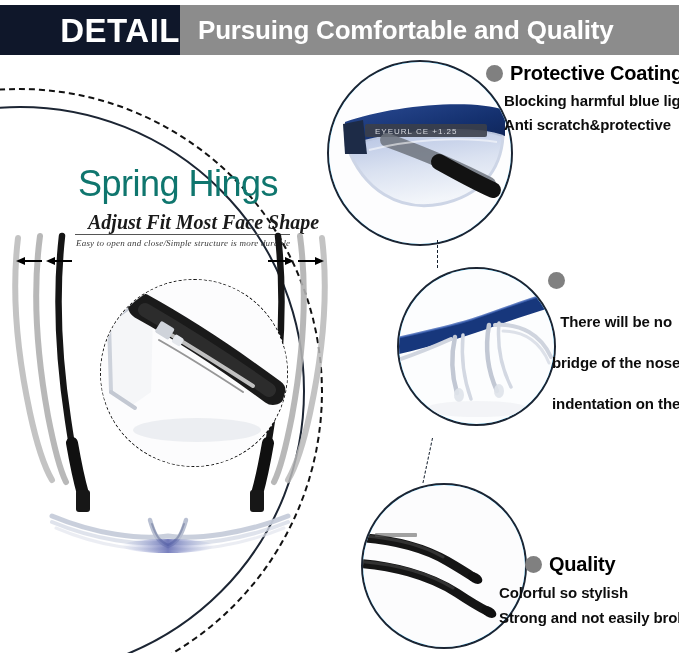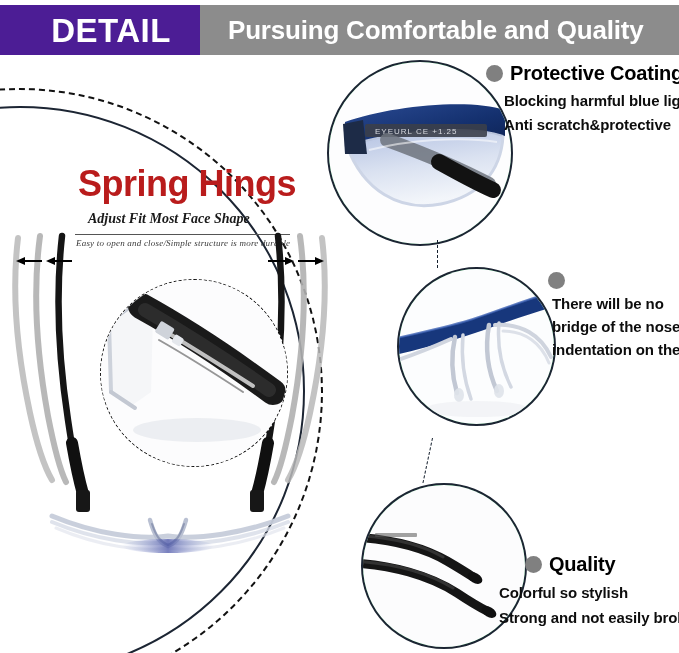--- a/index.html
+++ b/index.html
@@ -23,46 +23,46 @@
   .banner {
     position: absolute;
     left: 0;
     top: 5px;
     width: 679px;
     height: 50px;
     display: flex;
     align-items: stretch;
   }
   .banner-dark {
-    width: 200px;
-    background: #4c1d95;
+    width: 180px;
+    background: #0f172a;
     display: flex;
     align-items: center;
-    justify-content: center;
+    justify-content: flex-end;
   }
   .banner-dark span {
     color: #ffffff;
     font-size: 33px;
     font-weight: bold;
     letter-spacing: 0.5px;
     line-height: 1;
     padding-left: 22px;
   }
   .banner-gray {
     flex: 1;
     background: #8c8c8c;
     display: flex;
     align-items: center;
   }
   .banner-gray span {
     color: #ffffff;
     font-size: 26px;
     font-weight: bold;
     line-height: 1;
-    padding-left: 28px;
+    padding-left: 18px;
     letter-spacing: -0.2px;
   }
 
   
   .big-arc {
     position: absolute;
     border-radius: 50%;
     border: 2px solid #1c2533;
     pointer-events: none;
   }
@@ -82,33 +82,33 @@
     border: 2px dashed #111111;
     pointer-events: none;
   }
 
   
   .spring-title {
     position: absolute;
     left: 78px;
     top: 163px;
     font-size: 36px;
-    font-weight: bold;
-    color: #b91c1c;
+    font-weight: normal;
+    color: #0f766e;
     letter-spacing: -0.5px;
     white-space: nowrap;
   }
   .spring-sub {
     position: absolute;
     left: 88px;
     top: 211px;
     font-family: "Liberation Serif", serif;
     font-style: italic;
     font-weight: bold;
-    font-size: 14px;
+    font-size: 20px;
     color: #1a1a1a;
     white-space: nowrap;
   }
   .spring-rule {
     position: absolute;
     left: 75px;
     top: 234px;
     width: 215px;
     height: 1px;
     background: #555555;
@@ -136,21 +136,21 @@
     border: 1.6px dashed #111111;
     overflow: hidden;
     background: #fdfdfd;
   }
 
   
   .callout-circle {
     position: absolute;
     border-radius: 50%;
     border: 2.6px solid #1c2533;
-    background: #15803d;
+    background: #0ea5e9;
     overflow: hidden;
   }
   .c-coating { left: 327px; top: 60px;  width: 182px; height: 182px; }
   .c-nose    { left: 397px; top: 267px; width: 155px; height: 155px; }
   .c-temple  { left: 361px; top: 483px; width: 162px; height: 162px; }
 
   
   .connector {
     position: absolute;
     border-left: 1.8px dashed #15202e;
@@ -185,21 +185,21 @@
   .callout-line {
     font-size: 15px;
     font-weight: bold;
     color: #0d0d0d;
     white-space: nowrap;
     letter-spacing: -0.1px;
   }
   .t-coating { left: 486px; top: 62px; }
   .t-coating .callout-line { margin-top: 7px; margin-left: 18px; }
   .t-nose    { left: 548px; top: 272px; }
-  .t-nose .callout-line { margin-top: 6px; margin-left: 4px; }
+  .t-nose .callout-line { margin-top: 24px; margin-left: 4px; text-align: center; }
   .t-temple  { left: 525px; top: 553px; }
   .t-temple .callout-line { margin-top: 8px; margin-left: -26px; }
 
   
   .art { position: absolute; pointer-events: none; }
   .art-main { left: 0; top: 228px; width: 340px; height: 330px; }
 </style>
 </head>
 <body>
 

